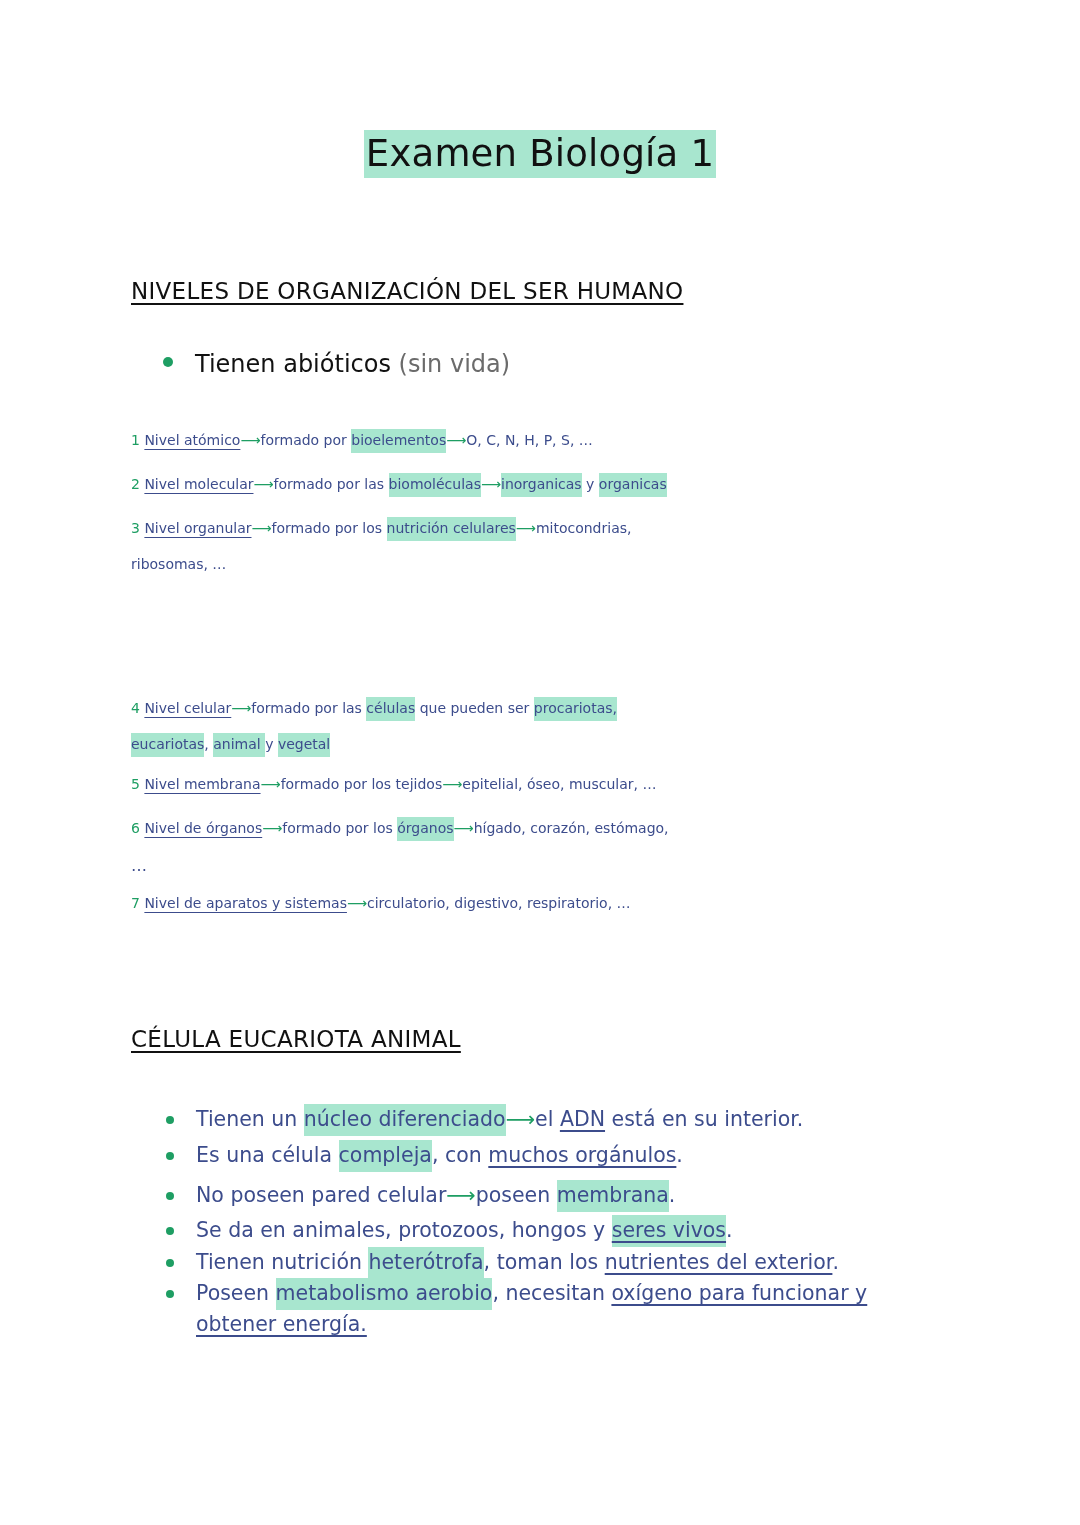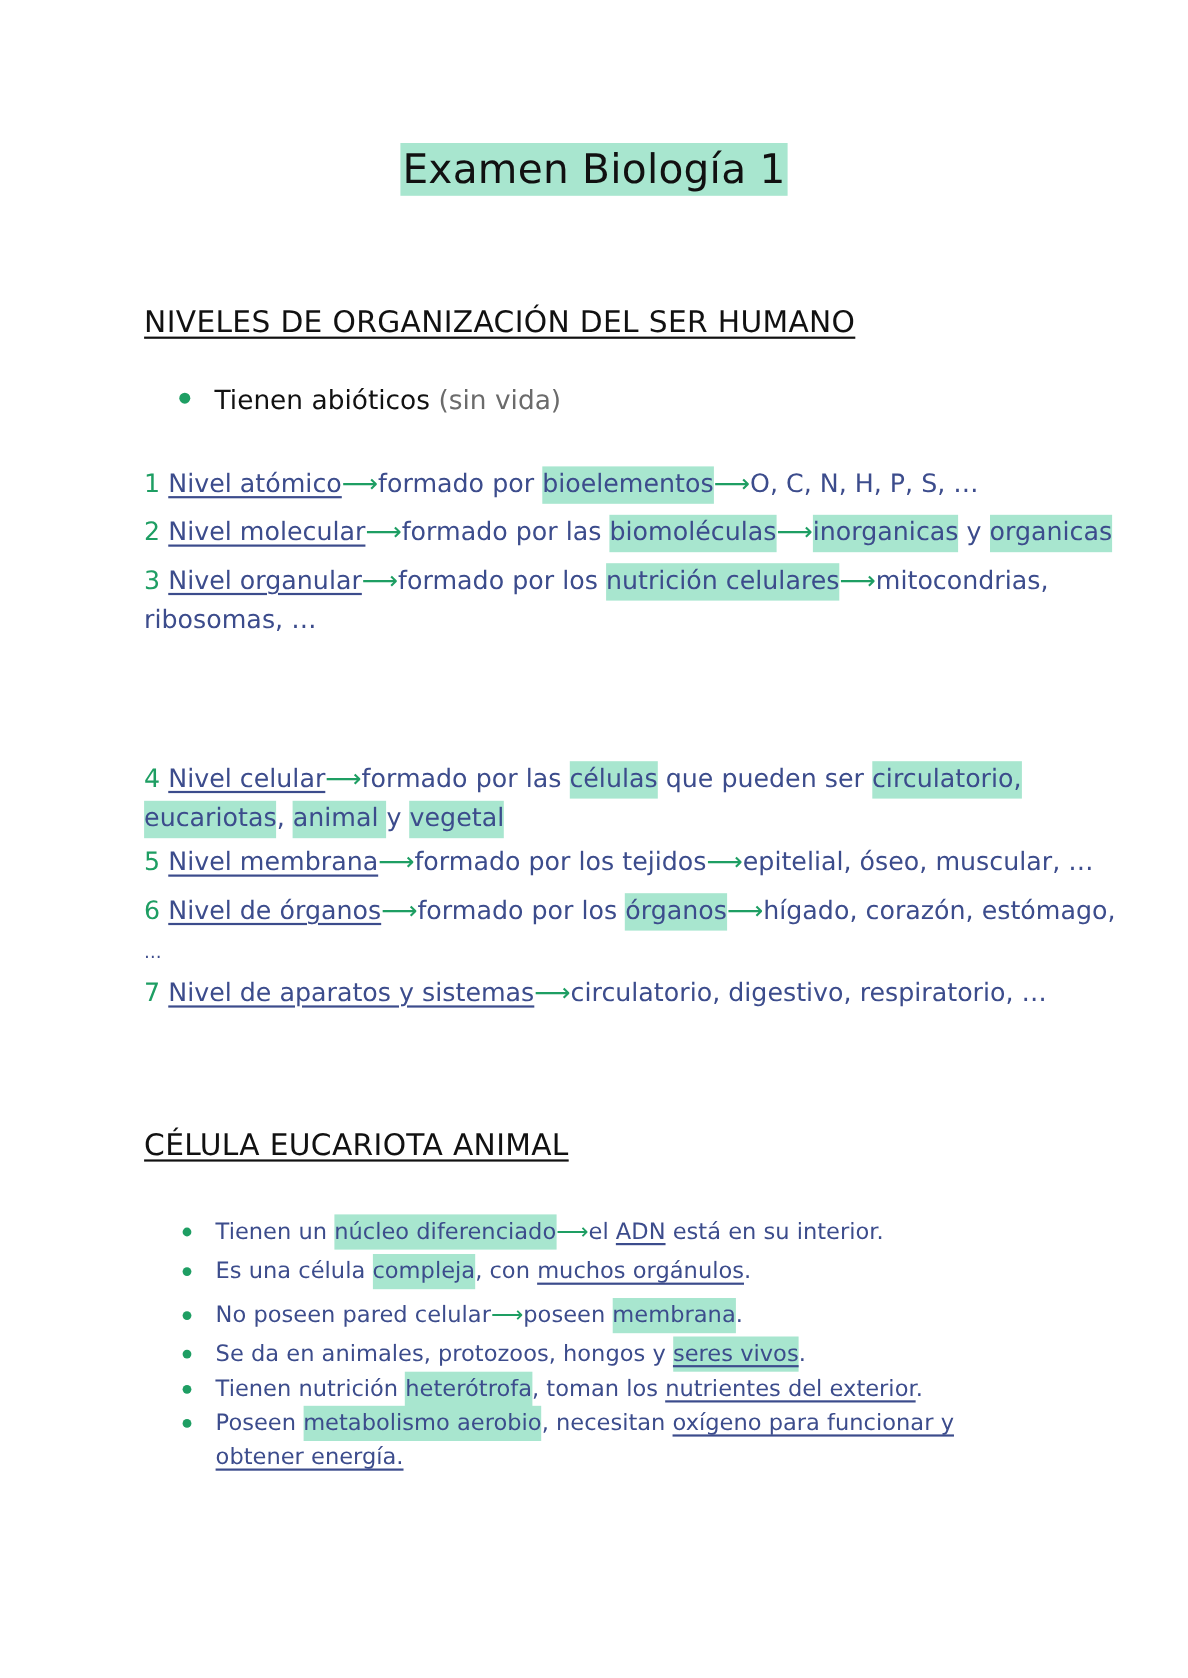--- a/index.html
+++ b/index.html
@@ -4,30 +4,30 @@
 <style>
   html, body { margin: 0; padding: 0; background: #ffffff; }
   body { width: 1080px; height: 1525px; position: relative; overflow: hidden;
          font-family: "DejaVu Sans", sans-serif; }
   .page { position: absolute; left: 0; top: 0; width: 1080px; height: 1525px; }
 
   .title-wrap { position: absolute; top: 130px; left: 0; width: 1080px; text-align: center; }
   .title { display: inline-block; background: #a8e6cf; color: #111111;
            font-size: 37px; line-height: 48px; padding: 0 2px; letter-spacing: 0.2px; }
 
-  .heading { position: absolute; left: 131px; color: #111111; font-size: 27px;
+  .heading { position: absolute; left: 131px; color: #111111; font-size: 23px;
              text-decoration: underline; text-underline-offset: 4px; text-decoration-thickness: 2px;
              letter-spacing: 0.3px; white-space: nowrap; }
 
   .subhead { position: absolute; left: 163px; font-size: 24px; color: #111111; white-space: nowrap; }
   .subhead .dot { display: inline-block; width: 10px; height: 10px; border-radius: 50%;
                   background: #1e9e63; margin-right: 22px; vertical-align: middle; position: relative; top: -3px; }
   .subhead .paren { color: #6b6b6b; text-align: right; }
 
-  .line { position: absolute; left: 131px; font-size: 23px; color: #3c4c8c; white-space: nowrap; line-height: 34px; }
+  .line { position: absolute; left: 131px; font-size: 14px; color: #3c4c8c; white-space: nowrap; line-height: 34px; }
   .num { color: #1e9e63; }
   .arrow { color: #1e9e63; }
   .link { color: #3c4c8c; text-decoration: underline; text-underline-offset: 4px; }
   .hl { background: #a8e6cf; padding: 3px 0 5px 0; }
 
   .bullets { position: absolute; left: 163px; font-size: 20.5px; color: #3c4c8c; }
   .bitem { position: absolute; left: 0; white-space: nowrap; line-height: 31px; }
   .bitem .bdot { position: absolute; left: 3px; top: 12px; width: 8px; height: 8px; border-radius: 50%; background: #1e9e63; }
   .bitem .btext { position: absolute; left: 33px; top: 0; }
 </style>
@@ -58,21 +58,21 @@
 
   <div class="line" style="top:511px;">
     <span class="num">3</span>
     <span class="link">Nivel organular</span><span class="arrow">⟶</span><span>formado por los </span><span class="hl">nutrición celulares</span><span class="arrow">⟶</span><span>mitocondrias,</span>
   </div>
   <div class="line" style="top:547px;">ribosomas, …</div>
 
 
   <div class="line" style="top:691px;">
     <span class="num">4</span>
-    <span class="link">Nivel celular</span><span class="arrow">⟶</span><span>formado por las </span><span class="hl">células</span><span> que pueden ser </span><span class="hl">circulatorio,</span>
+    <span class="link">Nivel celular</span><span class="arrow">⟶</span><span>formado por las </span><span class="hl">células</span><span> que pueden ser </span><span class="hl">procariotas,</span>
   </div>
   <div class="line" style="top:727px;">
     <span class="hl">eucariotas</span><span>, </span><span class="hl">animal </span><span> y </span><span class="hl">vegetal</span>
   </div>
 
   <div class="line" style="top:767px;">
     <span class="num">5</span>
     <span class="link">Nivel membrana</span><span class="arrow">⟶</span><span>formado por los tejidos</span><span class="arrow">⟶</span><span>epitelial, óseo, muscular, …</span>
   </div>
 

